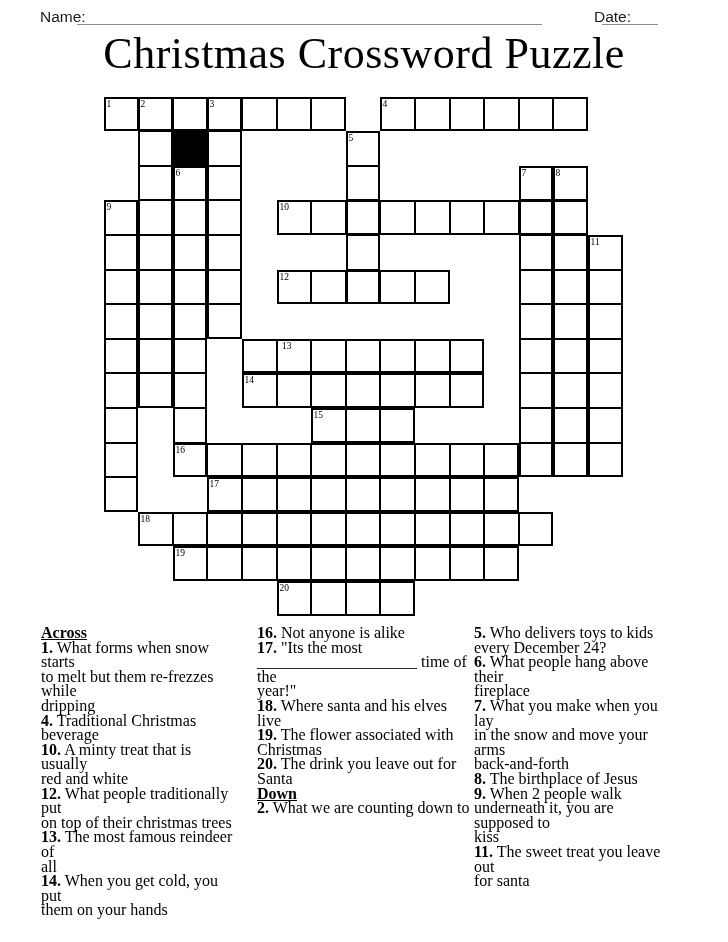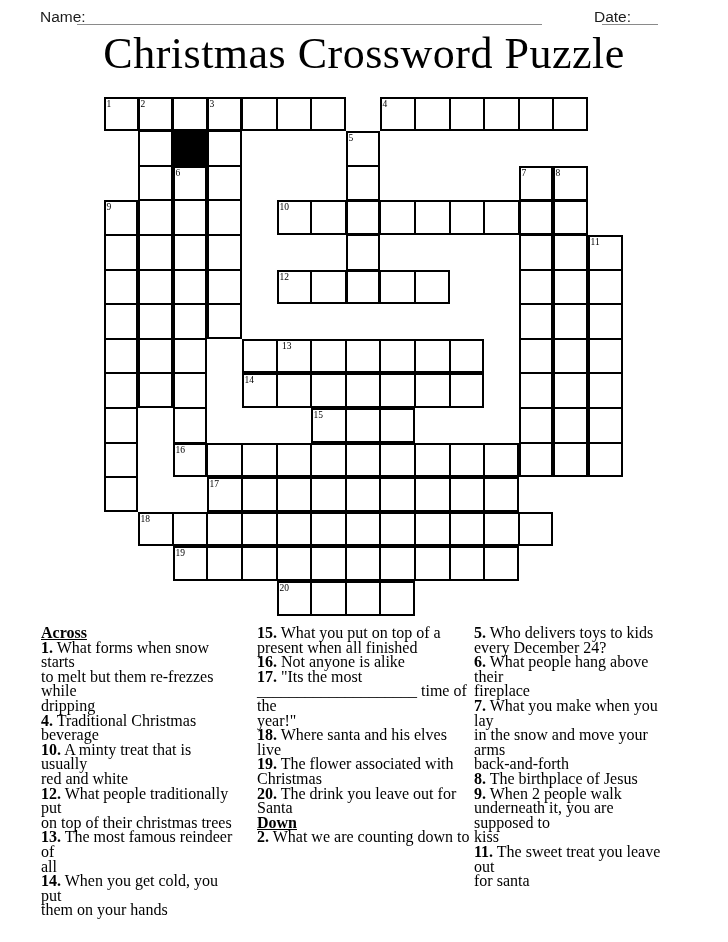--- a/index.html
+++ b/index.html
@@ -244,22 +244,20 @@
         <div class="clue-item"><span class="clue-num">10.</span> <span class="clue-text">A minty treat that is usually
 red and white</span></div>
         <div class="clue-item"><span class="clue-num">12.</span> <span class="clue-text">What people traditionally put
 on top of their christmas trees</span></div>
         <div class="clue-item"><span class="clue-num">13.</span> <span class="clue-text">The most famous reindeer of
 all</span></div>
         <div class="clue-item"><span class="clue-num">14.</span> <span class="clue-text">When you get cold, you put
 them on your hands</span></div>
       </div>
       <div class="clue-col c2">
-        <div class="clue-item"><span class="clue-num">15.</span> <span class="clue-text">What you put on top of a
-present when all finished</span></div>
         <div class="clue-item"><span class="clue-num">16.</span> <span class="clue-text">Not anyone is alike</span></div>
         <div class="clue-item"><span class="clue-num">17.</span> <span class="clue-text">"Its the most
 ____________________ time of the
 year!"</span></div>
         <div class="clue-item"><span class="clue-num">18.</span> <span class="clue-text">Where santa and his elves live</span></div>
         <div class="clue-item"><span class="clue-num">19.</span> <span class="clue-text">The flower associated with
 Christmas</span></div>
         <div class="clue-item"><span class="clue-num">20.</span> <span class="clue-text">The drink you leave out for
 Santa</span></div>
         <div class="clue-header">Down</div>

